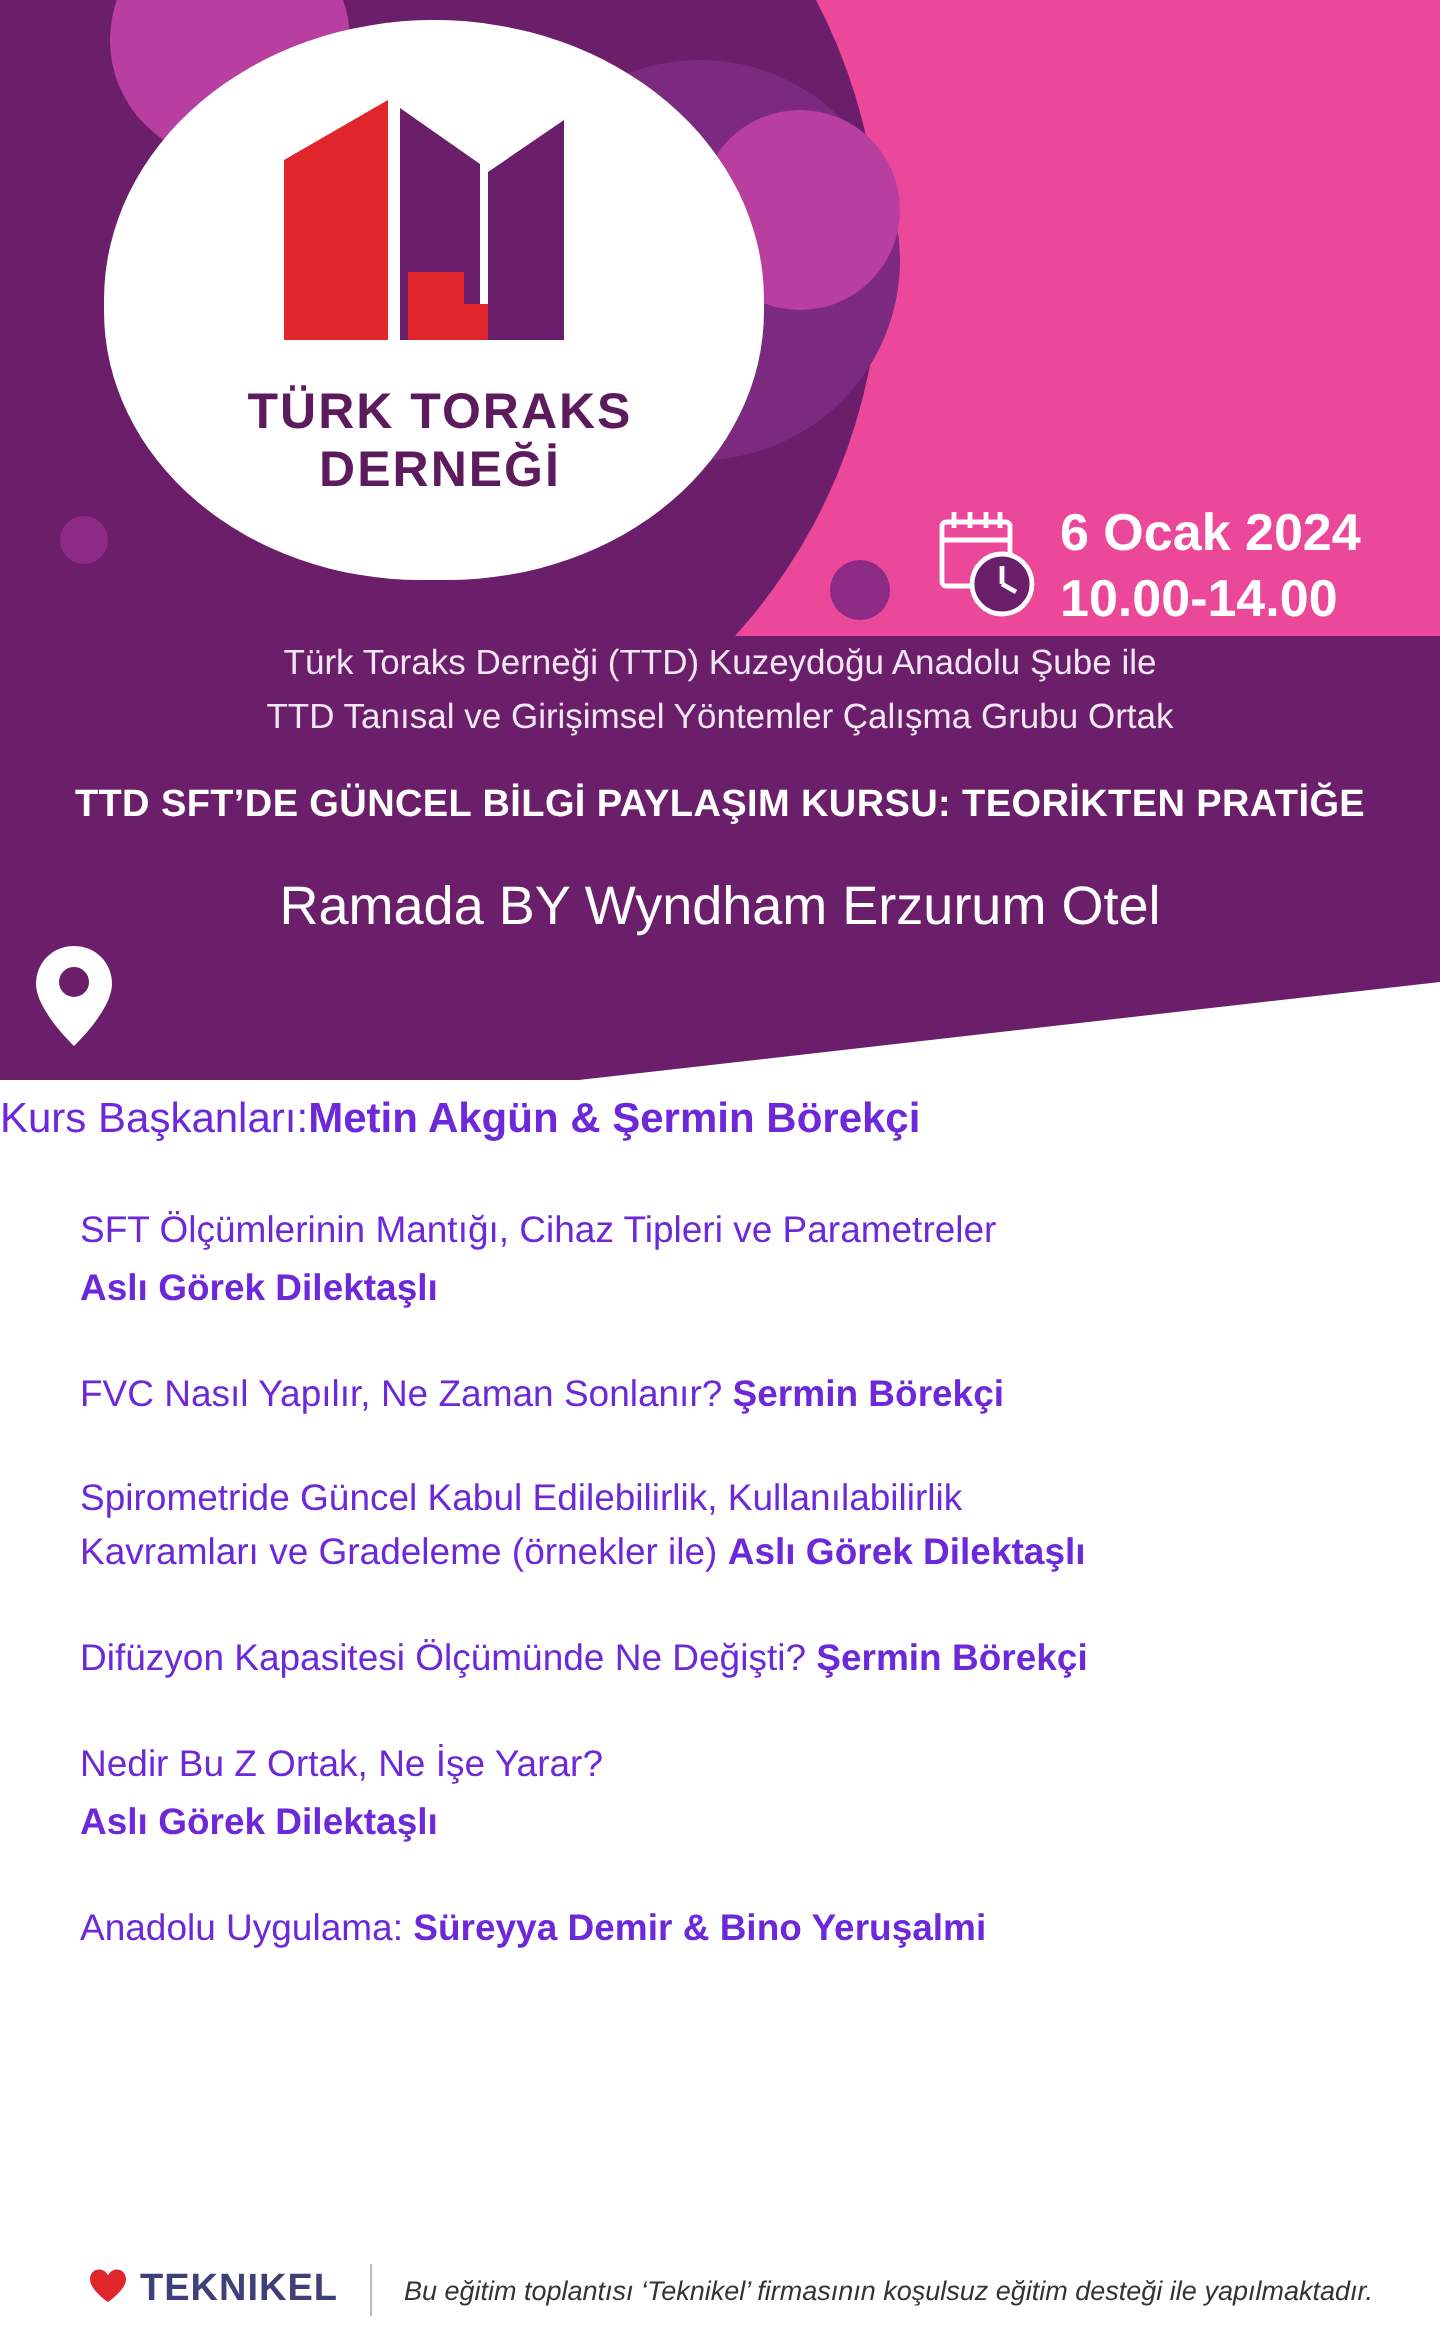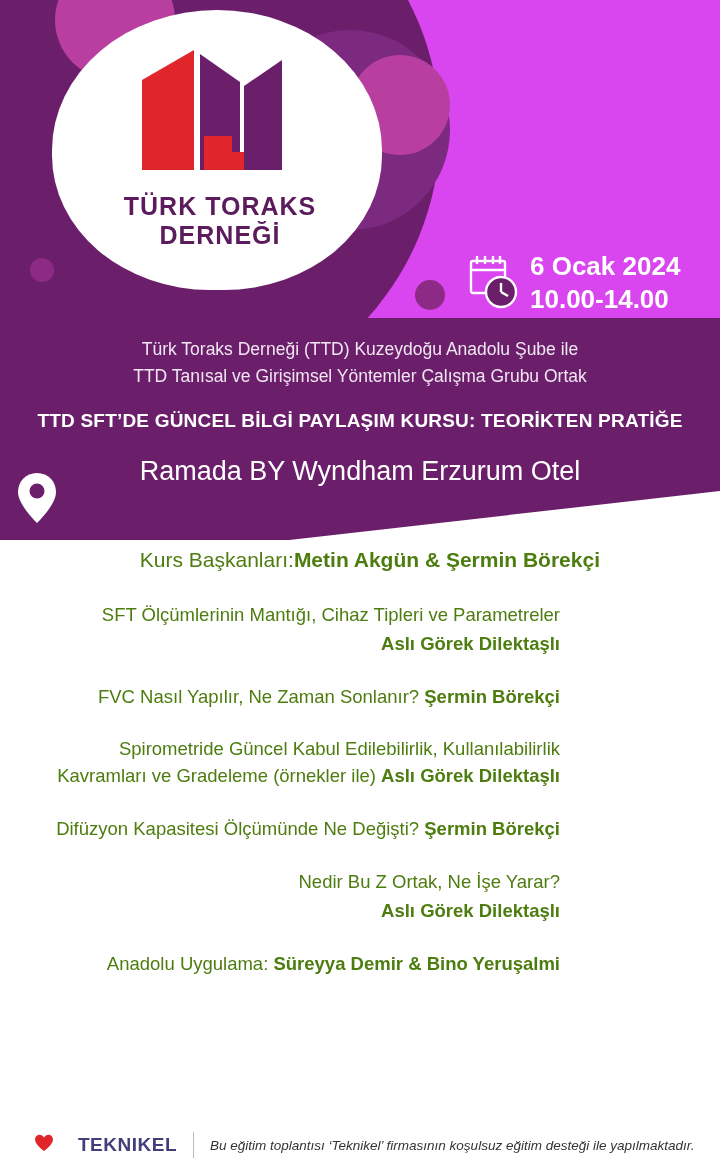--- a/index.html
+++ b/index.html
@@ -23,21 +23,21 @@
     background: #ffffff;
   }
 
   
   .header {
     position: absolute;
     left: 0;
     top: 0;
     width: 720px;
     height: 330px;
-    background: #d946ef;
+    background: #ec4899;
     overflow: hidden;
   }
 
   
   .blob-main {
     position: absolute;
     left: -120px;
     top: -150px;
     width: 560px;
     height: 560px;
@@ -174,21 +174,20 @@
   .band-inner {
     position: absolute;
     left: 0;
     top: 0;
     width: 720px;
     height: 222px;
     color: #ffffff;
     text-align: center;
   }
   .band-sub {
-    margin-top: 18px;
     font-size: 17.5px;
     line-height: 1.55;
     color: #f2e6f2;
   }
   .band-title {
     margin-top: 20px;
     font-size: 19px;
     font-weight: bold;
     letter-spacing: 0.2px;
     color: #ffffff;
@@ -209,22 +208,22 @@
     left: 14px;
     top: 152px;
   }
 
   
   .program {
     position: absolute;
     left: 0;
     top: 548px;
     width: 600px;
-    text-align: right;
-    color: #4d7c0f;
+    text-align: left;
+    color: #6d28d9;
   }
   .chair-line {
     font-size: 21px;
     margin-bottom: 30px;
   }
   .chair-line .lbl { font-weight: normal; }
   .chair-line .nm { font-weight: bold; }
 
   .item {
     margin-bottom: 26px;
@@ -245,22 +244,22 @@
     left: 0;
     top: 1118px;
     width: 720px;
     height: 54px;
     display: flex;
     align-items: center;
   }
   .footer-logo {
     display: flex;
     align-items: center;
-    gap: 24px;
-    padding-left: 34px;
+    gap: 6px;
+    padding-left: 44px;
   }
   .footer-brand {
     font-family: "Liberation Sans", sans-serif;
     font-weight: bold;
     font-size: 19px;
     color: #3f3f7a;
     letter-spacing: 0.5px;
   }
   .footer-divider {
     width: 1px;

